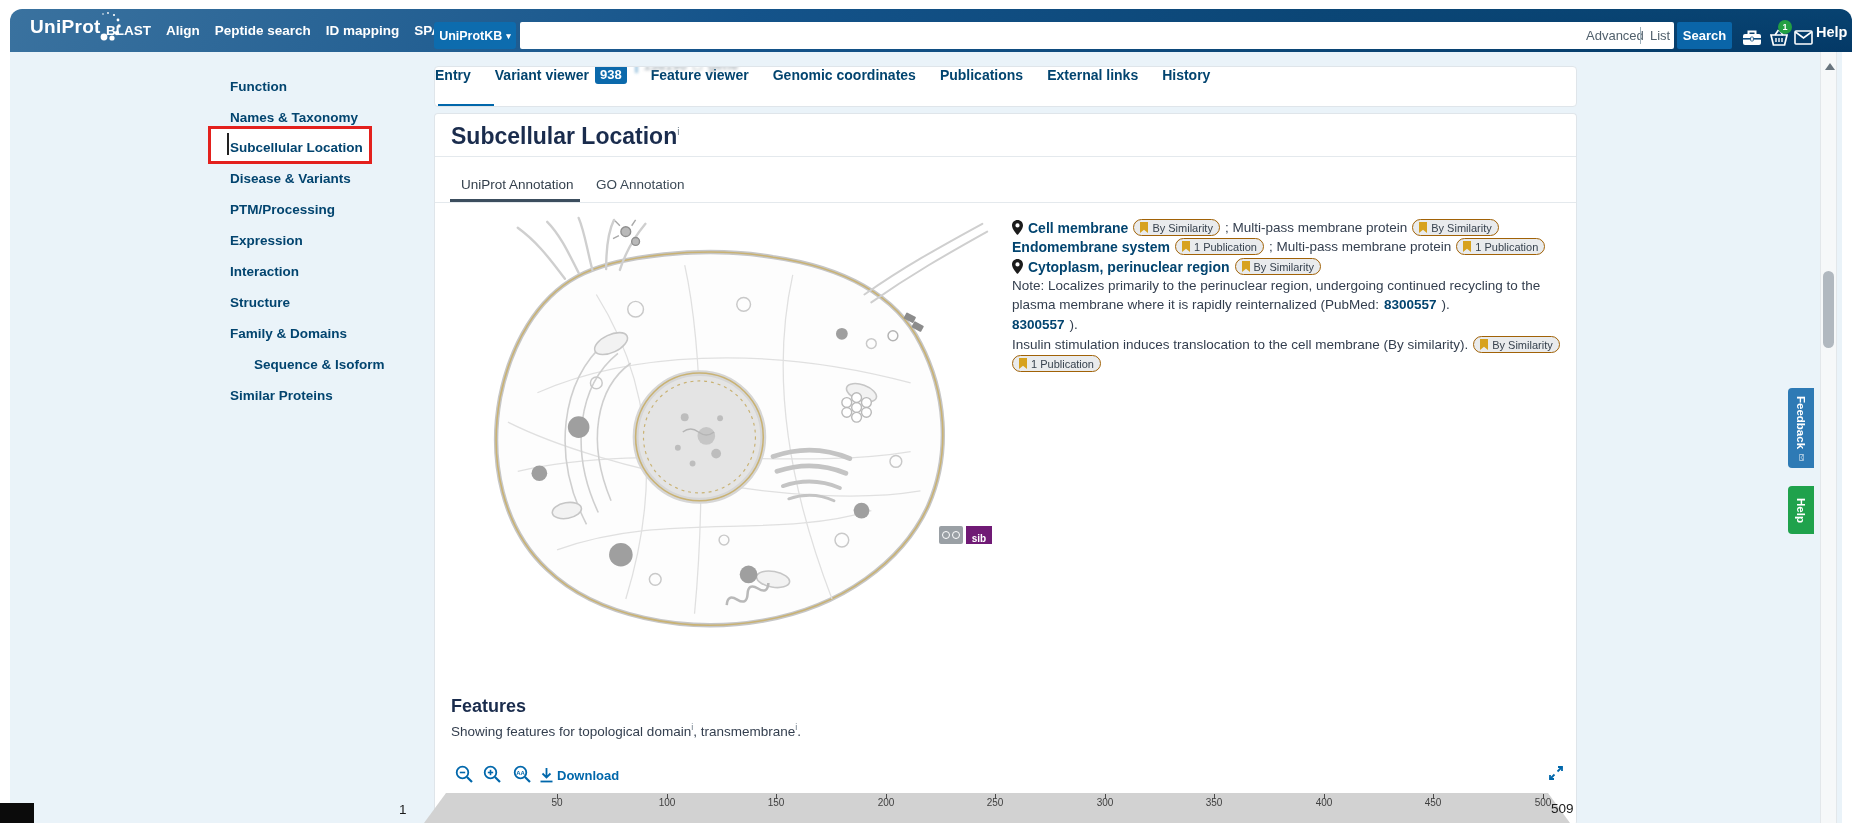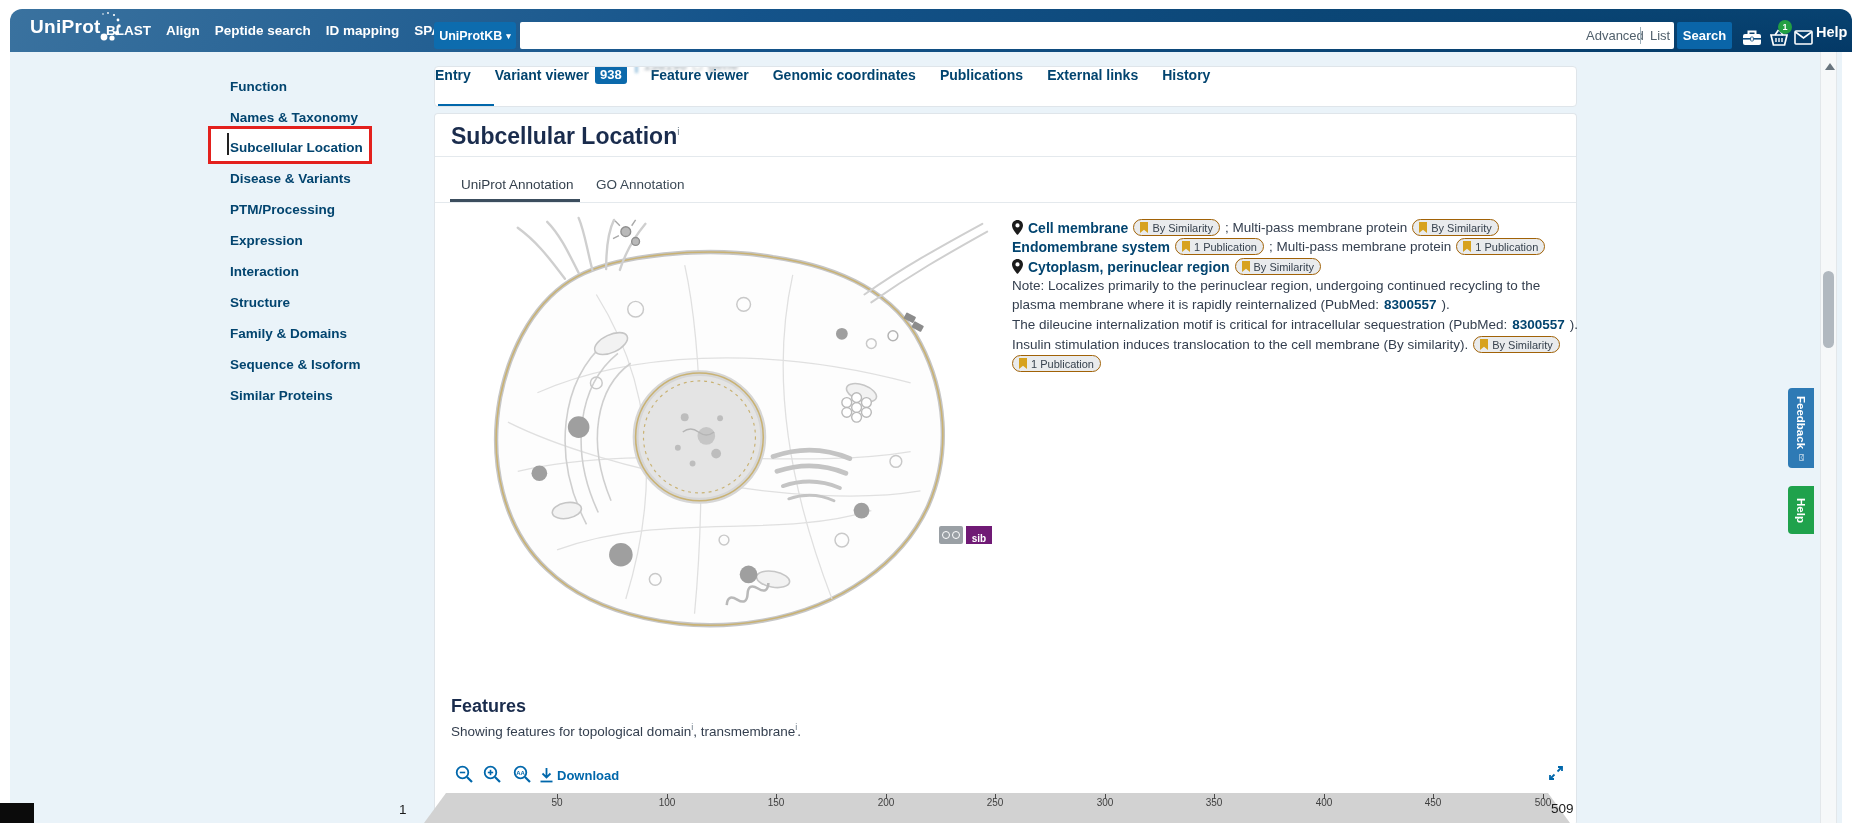--- a/index.html
+++ b/index.html
@@ -166,21 +166,21 @@
     <div class="abs cursor-bar"></div>
     <span class="abs side-item" style="top:79px;">Function</span>
     <span class="abs side-item" style="top:110px;">Names &amp; Taxonomy</span>
     <span class="abs side-item" style="top:140px;">Subcellular Location</span>
     <span class="abs side-item" style="top:171px;">Disease &amp; Variants</span>
     <span class="abs side-item" style="top:202px;">PTM/Processing</span>
     <span class="abs side-item" style="top:233px;">Expression</span>
     <span class="abs side-item" style="top:264px;">Interaction</span>
     <span class="abs side-item" style="top:295px;">Structure</span>
     <span class="abs side-item" style="top:326px;">Family &amp; Domains</span>
-    <span class="abs side-item" style="top:357px;">Sequence &amp; Isoform</span>
+    <span class="abs side-item" style="top:357px;margin-left:24px;">Sequence &amp; Isoform</span>
     <span class="abs side-item" style="top:388px;">Similar Proteins</span>
   </div>
 
   <div class="abs card card1">
     <div class="abs blur-frag">
       <span class="bb"></span>
       <span>138190</span>
       <span class="sq"></span>
       <span>gene</span>
     </div>
@@ -379,21 +379,20 @@
 
     <div class="abs ann-line" style="top:164px;">
       <span>Note: Localizes primarily to the perinuclear region, undergoing continued recycling to the</span>
     </div>
     <div class="abs ann-line" style="top:183px;">
       <span>plasma membrane where it is rapidly reinternalized (PubMed:</span>
         <span class="pm-link">8300557</span>
         <span>).</span>
     </div>
     <div class="abs ann-line" style="top:203px;">
-      <span>The dileucine internalization motif is critical for intracellular sequestration (PubMed:</span>
         <span class="pm-link">8300557</span>
         <span>).</span>
     </div>
     <div class="abs ann-line" style="top:222px;">
       <span>Insulin stimulation induces translocation to the cell membrane (By similarity).</span>
       <span class="badge">
           <svg width="8" height="11" viewBox="0 0 8 11">
             <path d="M0 0 h8 v11 l-4 -3.2 l-4 3.2 z" fill="#d7a21e"></path>
           </svg>
           <span>By Similarity</span>

